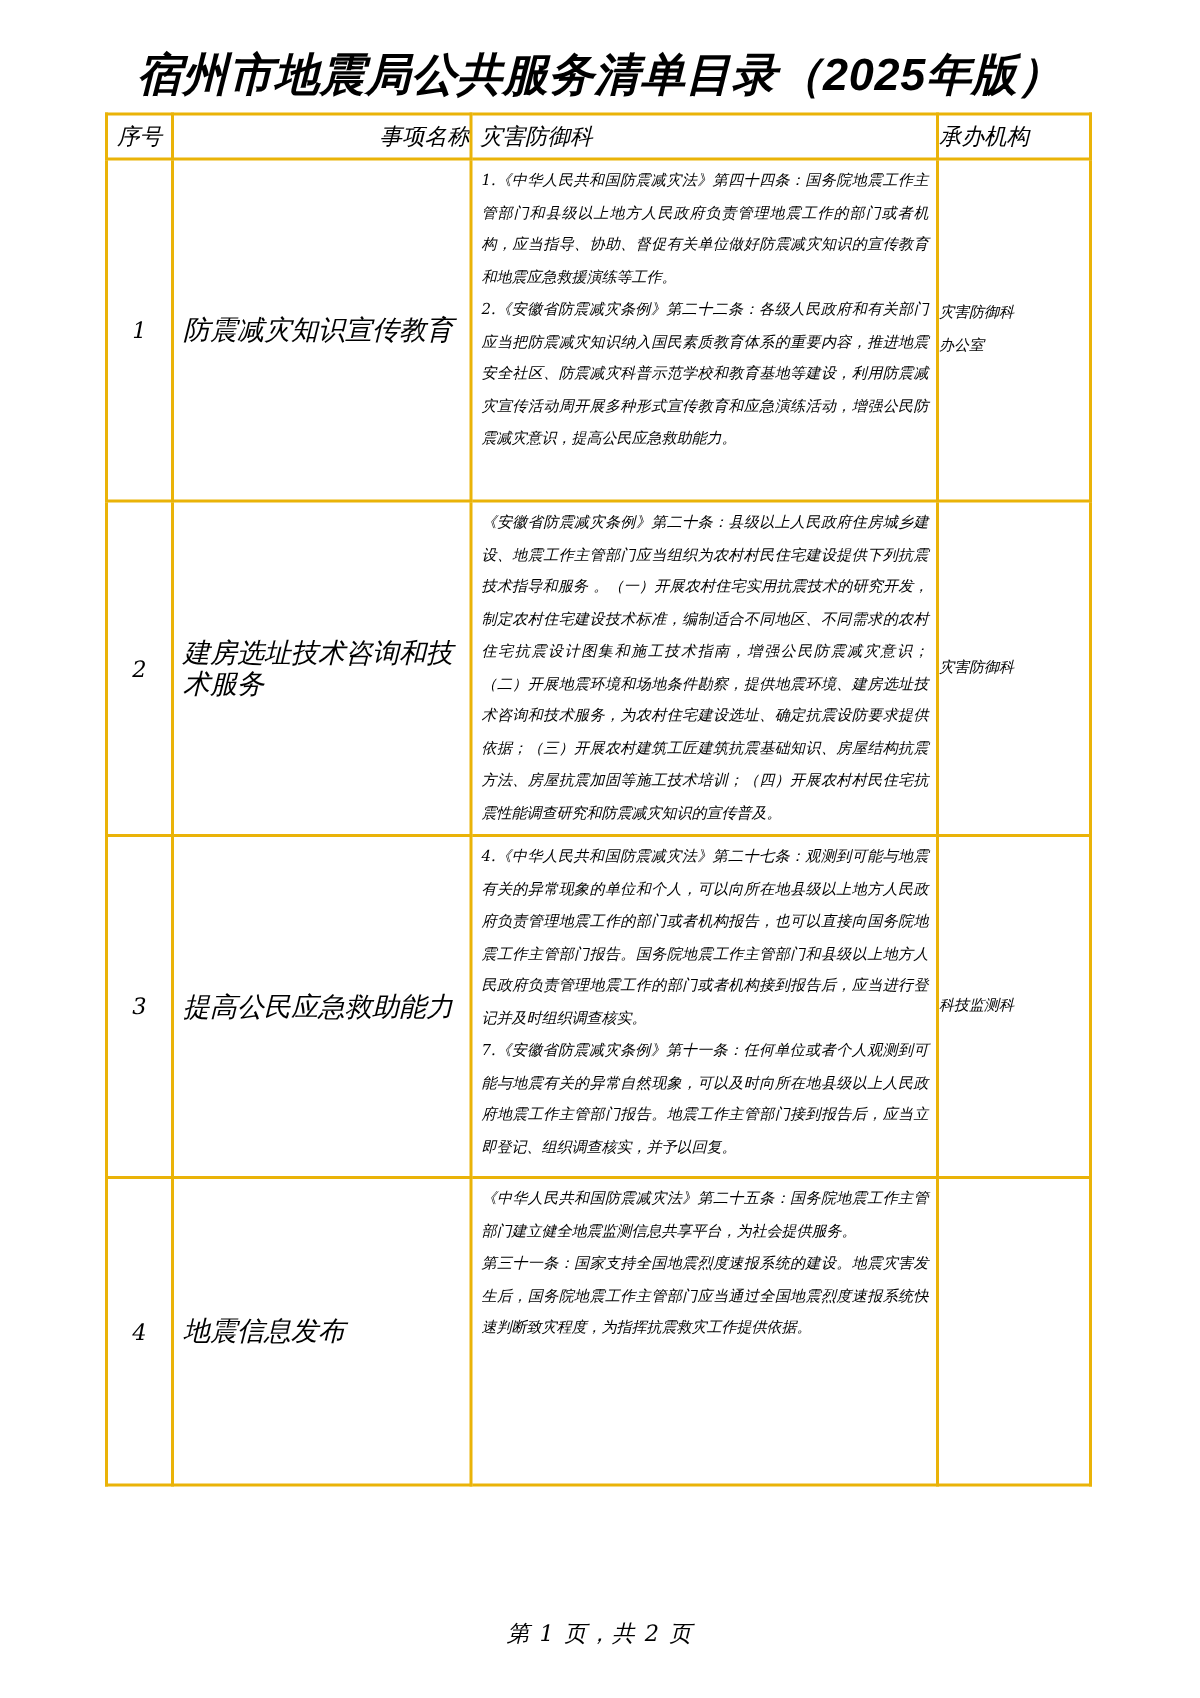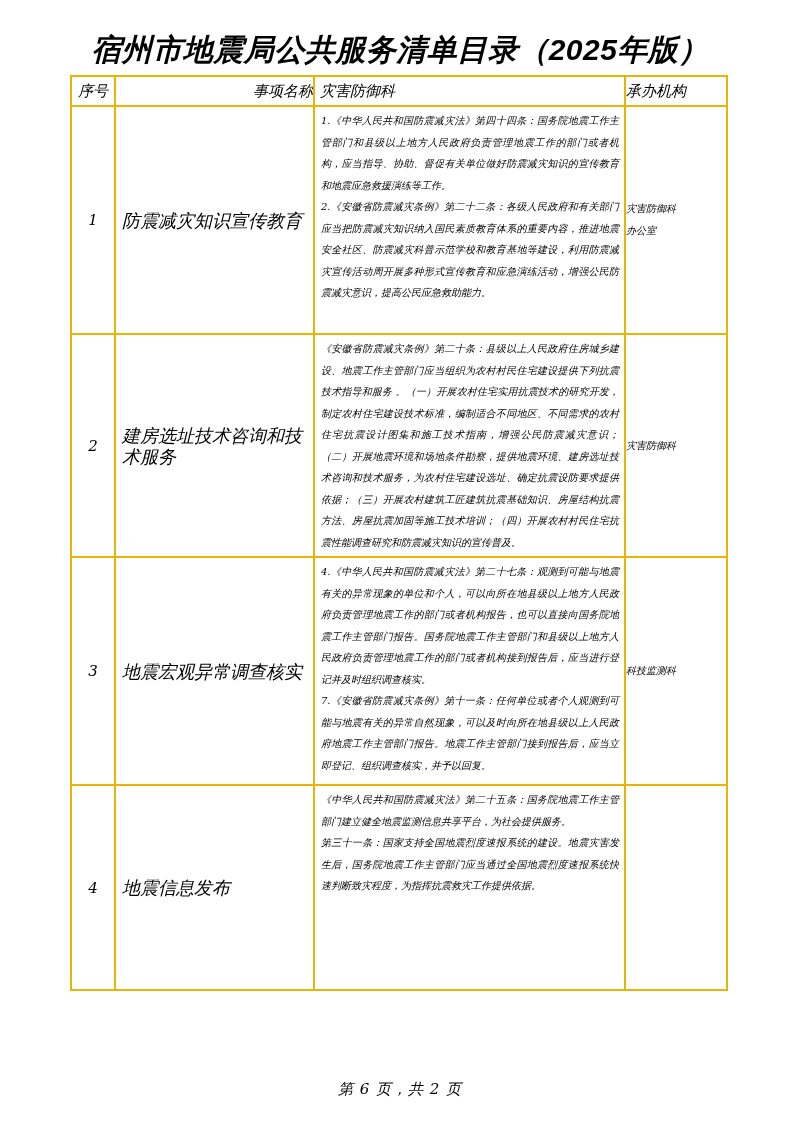--- a/index.html
+++ b/index.html
@@ -130,21 +130,21 @@
         <td class="cell-basis">
           <p>《安徽省防震减灾条例》第二十条：县级以上人民政府住房城乡建设、地震工作主管部门应当组织为农村村民住宅建设提供下列抗震技术指导和服务 。（一）开展农村住宅实用抗震技术的研究开发，制定农村住宅建设技术标准，编制适合不同地区、不同需求的农村住宅抗震设计图集和施工技术指南，增强公民防震减灾意识；（二）开展地震环境和场地条件勘察，提供地震环境、建房选址技术咨询和技术服务，为农村住宅建设选址、确定抗震设防要求提供依据；（三）开展农村建筑工匠建筑抗震基础知识、房屋结构抗震方法、房屋抗震加固等施工技术培训；（四）开展农村村民住宅抗震性能调查研究和防震减灾知识的宣传普及。</p>
         </td>
         <td class="cell-org">
           <div>灾害防御科</div>
         </td>
       </tr>
 
       <tr class="row-3">
         <td class="cell-no">3</td>
-        <td class="cell-name">地震宏观异常调查核实</td>
+        <td class="cell-name">提高公民应急救助能力</td>
         <td class="cell-basis">
           <p>4.《中华人民共和国防震减灾法》第二十七条：观测到可能与地震有关的异常现象的单位和个人，可以向所在地县级以上地方人民政府负责管理地震工作的部门或者机构报告，也可以直接向国务院地震工作主管部门报告。国务院地震工作主管部门和县级以上地方人民政府负责管理地震工作的部门或者机构接到报告后，应当进行登记并及时组织调查核实。</p>
           <p>7.《安徽省防震减灾条例》第十一条：任何单位或者个人观测到可能与地震有关的异常自然现象，可以及时向所在地县级以上人民政府地震工作主管部门报告。地震工作主管部门接到报告后，应当立即登记、组织调查核实，并予以回复。</p>
         </td>
         <td class="cell-org">
           <div>科技监测科</div>
         </td>
       </tr>
 
       <tr class="row-4">
@@ -155,15 +155,15 @@
           <p>第三十一条：国家支持全国地震烈度速报系统的建设。地震灾害发生后，国务院地震工作主管部门应当通过全国地震烈度速报系统快速判断致灾程度，为指挥抗震救灾工作提供依据。</p>
 
         </td>
         <td class="cell-org">
           
         </td>
       </tr>
     </tbody>
   </table>
 
-  <div class="doc-footer">第 6 页，共 2 页</div>
+  <div class="doc-footer">第 1 页，共 2 页</div>
 
 </div>
 
 </body></html>

